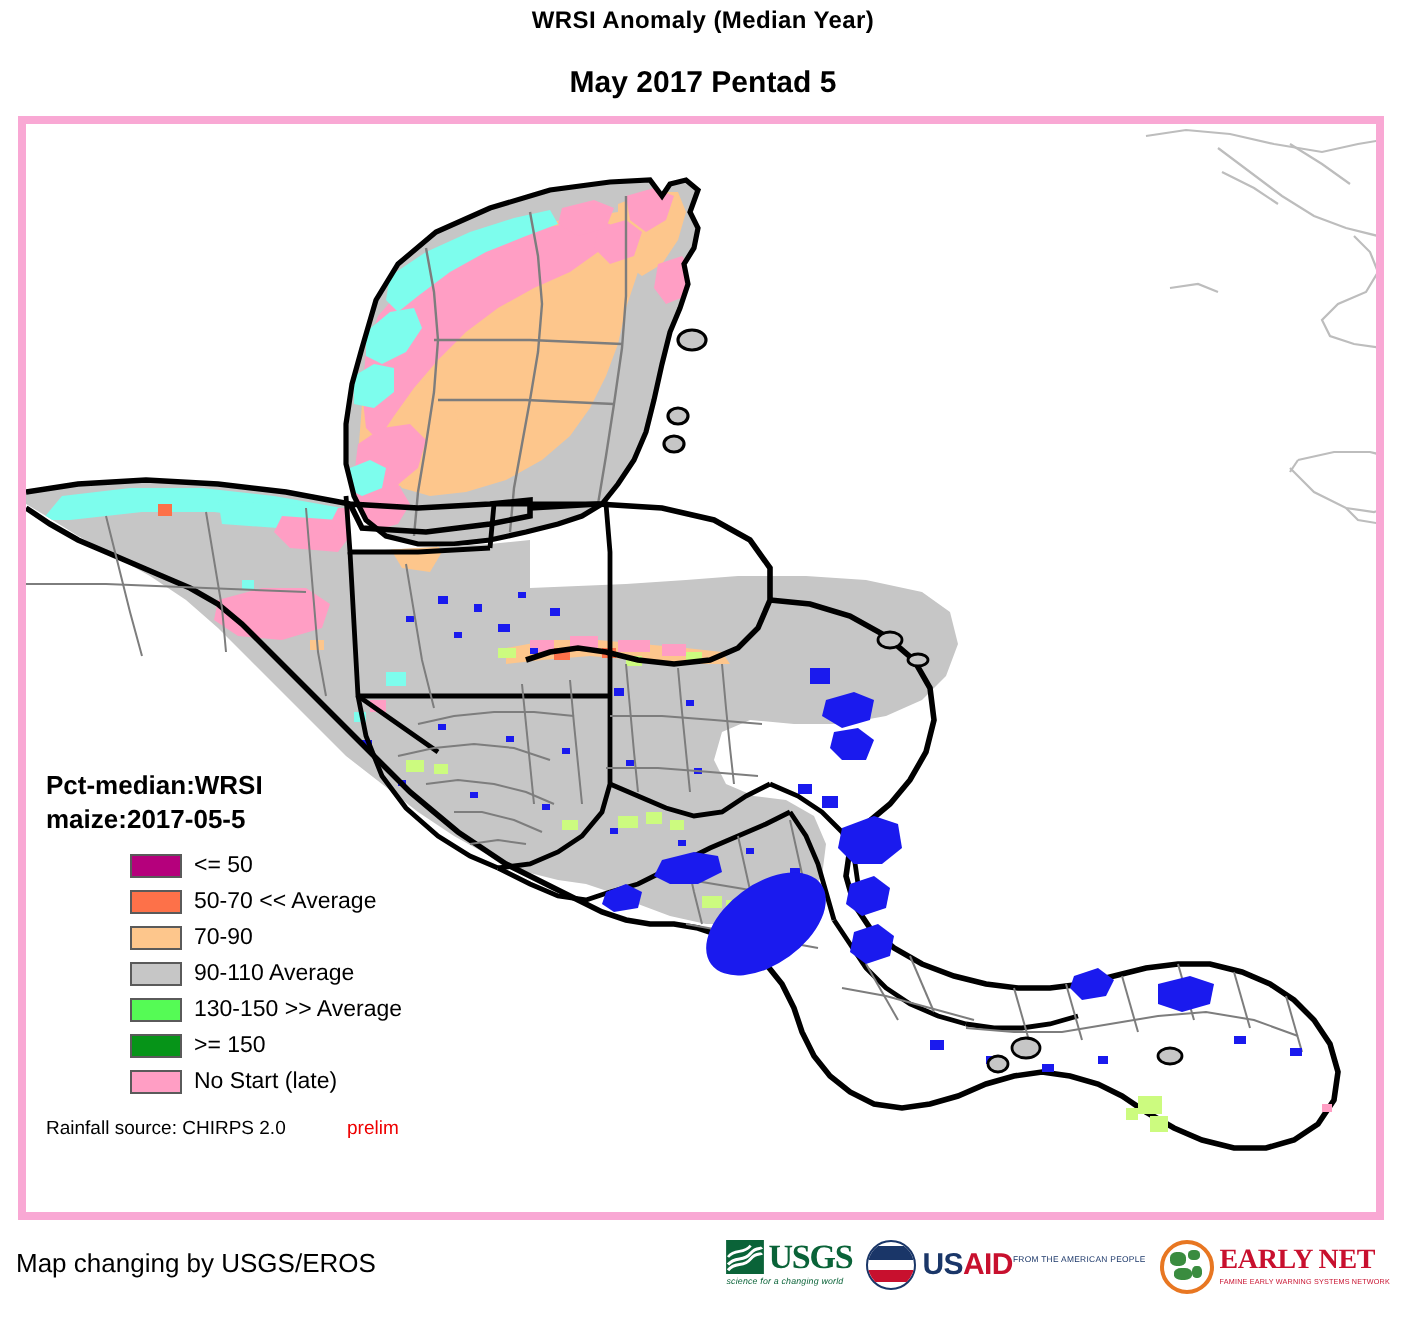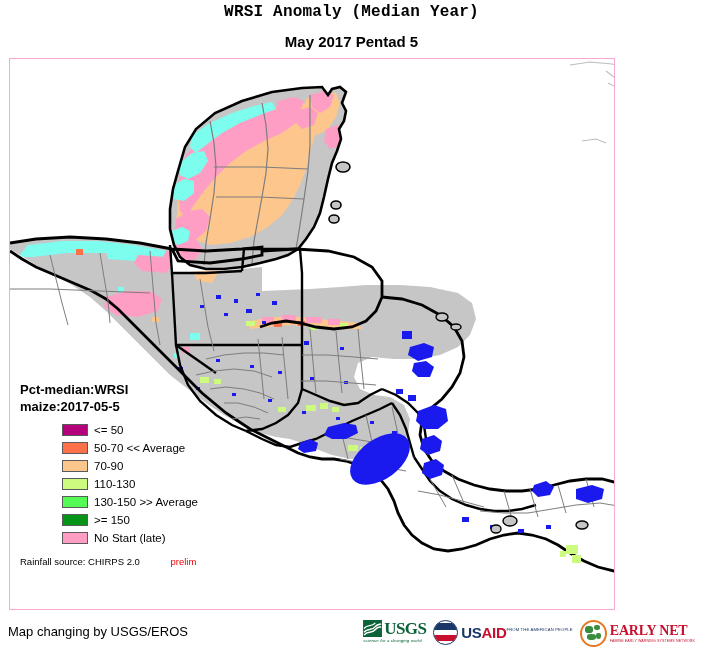--- a/index.html
+++ b/index.html
@@ -1,27 +1,27 @@
 <!DOCTYPE html>
 <html><head>
 <meta charset="utf-8">
 <style>
   html,body{margin:0;padding:0;background:#ffffff;}
   body{width:703px;height:662px;position:relative;overflow:hidden;
        font-family:"Liberation Sans","DejaVu Sans",sans-serif;color:#000;}
 
   
   #title-main{position:absolute;left:0;top:3px;width:703px;text-align:center;
-      font-size:16px;font-weight:bold;letter-spacing:.2px;font-family:Liberation Mono, monospace;}
+      font-size:12px;font-weight:bold;letter-spacing:.2px;}
   #title-sub{position:absolute;left:0;top:33px;width:703px;text-align:center;
       font-size:15px;font-weight:bold;}
 
   
-  #map-frame{position:absolute;left:9px;top:58px;width:606px;height:552px;
-      border:1px solid #f9a8d4;background:#86efac;box-sizing:border-box;overflow:hidden;}
+  #map-frame{position:absolute;left:9px;top:58px;width:683px;height:552px;
+      border:4px solid #f9a8d4;background:#86efac;box-sizing:border-box;overflow:hidden;}
   #map-svg{position:absolute;left:0;top:0;width:681px;height:550px;display:block;}
 
   
   #legend{position:absolute;left:10px;top:322px;width:196px;z-index:5;}
   #legend-title1,#legend-title2{font-size:13px;font-weight:bold;line-height:17px;
       white-space:nowrap;}
   #legend-items{margin-top:6px;}
   .legend-row{display:flex;align-items:center;height:18px;padding-left:42px;}
   .legend-swatch{width:26px;height:12px;border:1px solid #5a5a5a;
       box-sizing:border-box;flex:0 0 auto;}
@@ -380,22 +380,22 @@
       </div>
       <div class="legend-row">
         <span class="legend-swatch" style="background: rgb(253, 113, 73);"></span>
         <span class="legend-label">50-70 &lt;&lt; Average</span>
       </div>
       <div class="legend-row">
         <span class="legend-swatch" style="background: rgb(253, 198, 140);"></span>
         <span class="legend-label">70-90</span>
       </div>
       <div class="legend-row">
-        <span class="legend-swatch" style="background: rgb(204, 251, 127);"></span>
-        <span class="legend-label">110-130</span>
+        <span class="legend-swatch" style="background: rgb(198, 198, 198);"></span>
+        <span class="legend-label">90-110 Average</span>
       </div>
       <div class="legend-row">
         <span class="legend-swatch" style="background: rgb(85, 251, 85);"></span>
         <span class="legend-label">130-150 &gt;&gt; Average</span>
       </div>
       <div class="legend-row">
         <span class="legend-swatch" style="background: rgb(6, 148, 24);"></span>
         <span class="legend-label">&gt;= 150</span>
       </div>
       <div class="legend-row">

